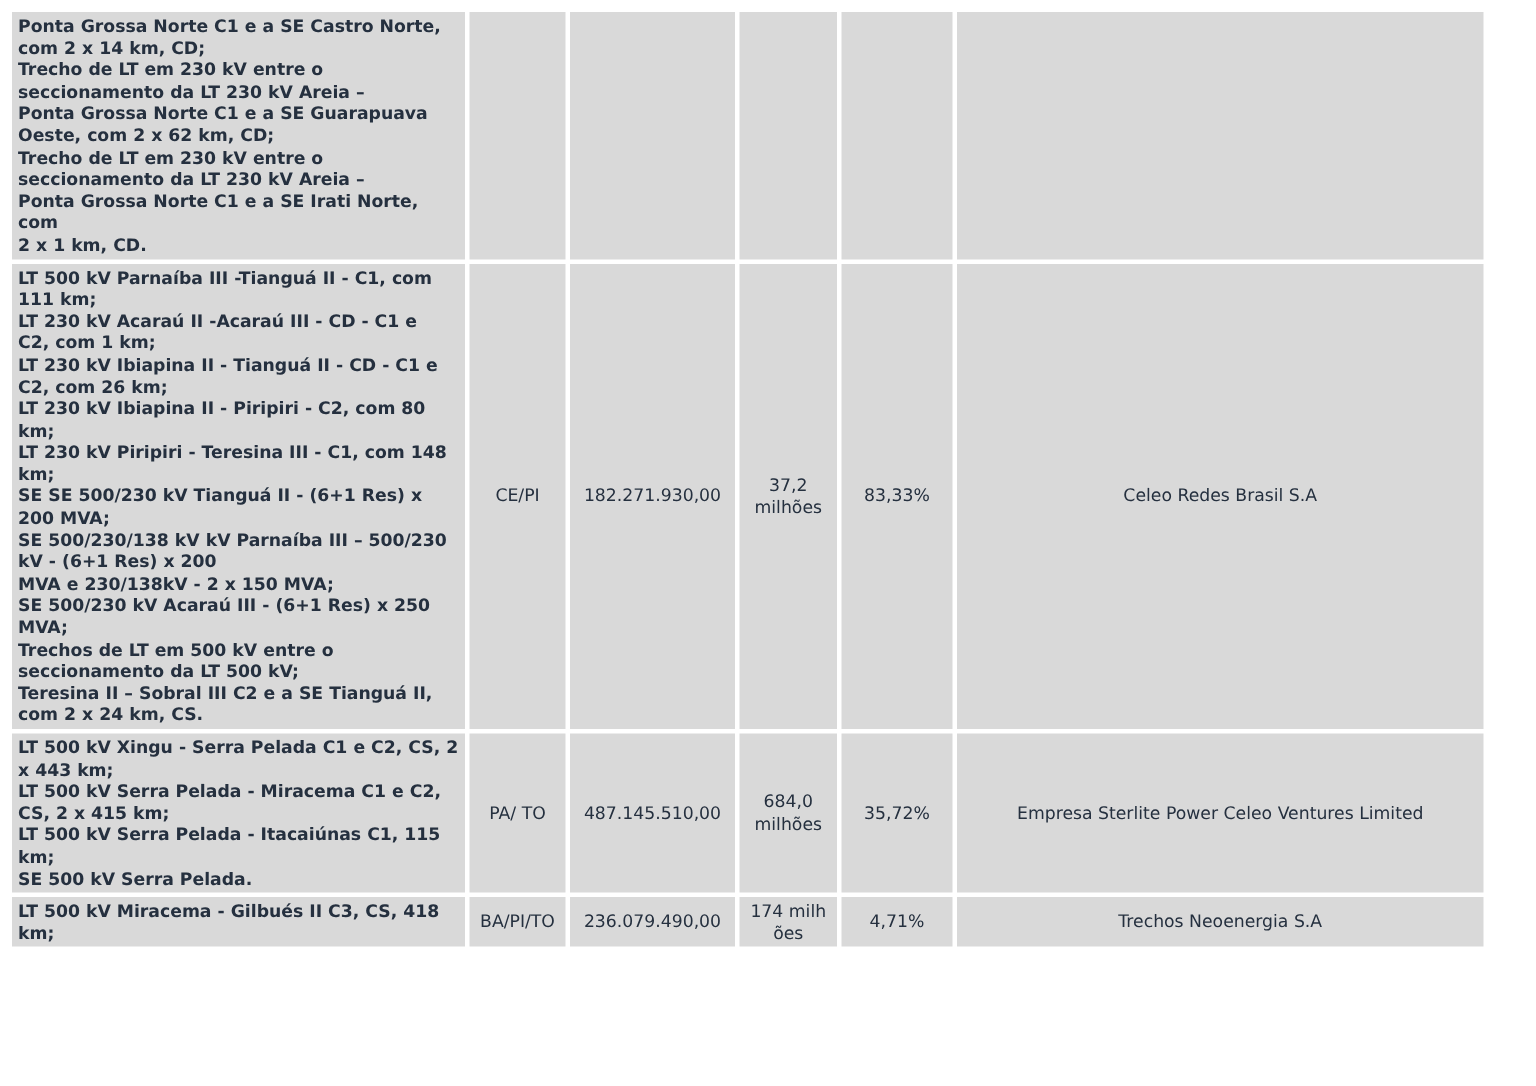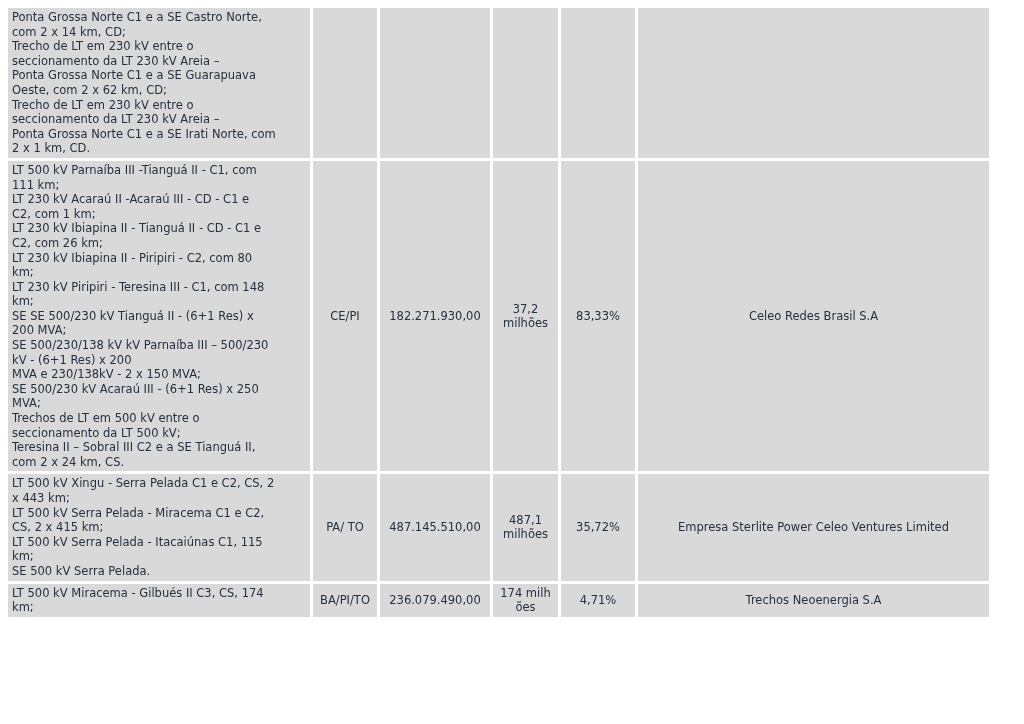--- a/index.html
+++ b/index.html
@@ -32,20 +32,21 @@
     vertical-align:middle;
     text-align:center;
     padding:1px 2px;
     white-space:pre-line;
     overflow:hidden;
   }
   table.grid td.desc{
     text-align:left;
     vertical-align:top;
     padding:2px 3px 2px 4px;
+    font-weight:bold;
   }
   col.c-desc{width:302px;}
   col.c-state{width:64px;}
   col.c-value{width:110px;}
   col.c-mill{width:65px;}
   col.c-pct{width:74px;}
   col.c-comp{width:351px;}
 </style>
 </head>
 <body>
@@ -109,27 +110,27 @@
     <tr>
       <td class="desc">LT 500 kV Xingu - Serra Pelada C1 e C2, CS, 2
 x 443 km;
 LT 500 kV Serra Pelada - Miracema C1 e C2,
 CS, 2 x 415 km;
 LT 500 kV Serra Pelada - Itacaiúnas C1, 115
 km;
 SE 500 kV Serra Pelada.</td>
       <td>PA/ TO</td>
       <td>487.145.510,00</td>
-      <td>487,1
+      <td>684,0
 milhões</td>
       <td>35,72%</td>
       <td>Empresa Sterlite Power Celeo Ventures Limited</td>
     </tr>
     <tr>
-      <td class="desc">LT 500 kV Miracema - Gilbués II C3, CS, 174
+      <td class="desc">LT 500 kV Miracema - Gilbués II C3, CS, 418
 km;</td>
       <td>BA/PI/TO</td>
       <td>236.079.490,00</td>
       <td>174 milh
 ões</td>
       <td>4,71%</td>
       <td>Trechos Neoenergia S.A</td>
     </tr>
   </tbody>
 </table>

